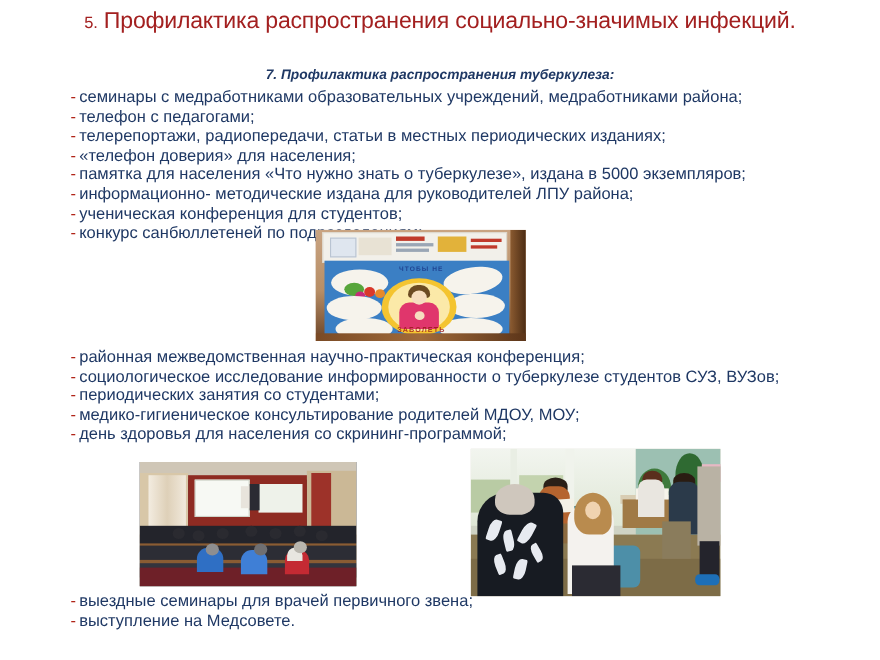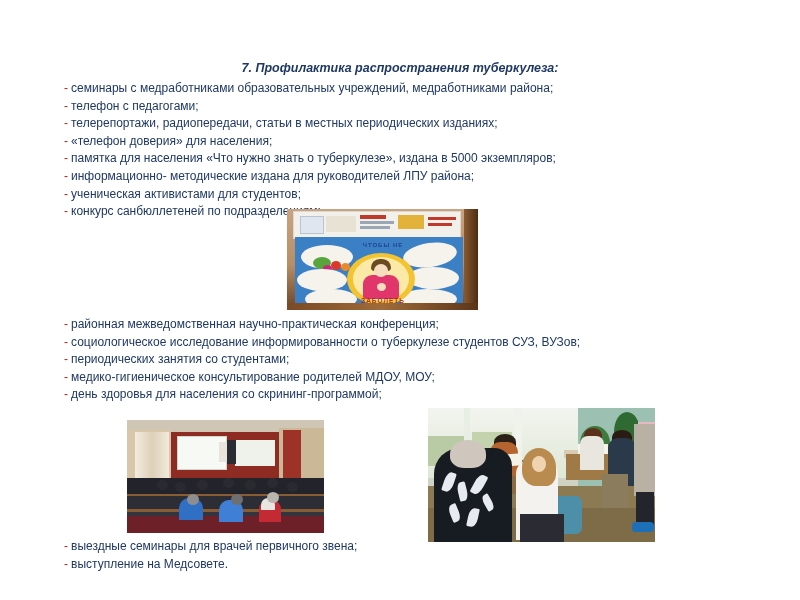--- a/index.html
+++ b/index.html
@@ -49,21 +49,21 @@
     font-style: italic;
     line-height: 15px;
   }
 
   
   .bullet-list {
     position: absolute;
     left: 64px;
     width: 700px;
     color: #1f3864;
-    font-size: 12px;
+    font-size: 15px;
     line-height: 17.6px;
   }
   #list-one { top: 80px; }
   #list-two { top: 316px; }
   #list-three { top: 538px; }
 
   .bullet-row {
     white-space: nowrap;
     display: block;
   }
@@ -261,31 +261,34 @@
   .pc-chair2 { position:absolute; left:174px;top:66px; width:26px; height:34px; background:#8a7c5c;}
 
   
   .photo > * { pointer-events: none; }
 </style>
 </head>
 <body>
 
 <div id="slide">
 
+  <div class="title-block">
+    <span class="title-num">5.</span><span> Профилактика распространения социально-значимых инфекций.</span>
+  </div>
 
   <div class="subtitle">7. Профилактика распространения туберкулеза:</div>
 
   <div class="bullet-list" id="list-one">
     <div class="bullet-row"><span class="bullet-dash">-</span><span class="bullet-text">семинары с медработниками образовательных учреждений, медработниками района;</span></div>
     <div class="bullet-row"><span class="bullet-dash">-</span><span class="bullet-text">телефон с педагогами;</span></div>
     <div class="bullet-row"><span class="bullet-dash">-</span><span class="bullet-text">телерепортажи, радиопередачи, статьи в местных периодических изданиях;</span></div>
     <div class="bullet-row"><span class="bullet-dash">-</span><span class="bullet-text">«телефон доверия» для населения;</span></div>
     <div class="bullet-row"><span class="bullet-dash">-</span><span class="bullet-text">памятка для населения «Что нужно знать о туберкулезе», издана в 5000 экземпляров;</span></div>
     <div class="bullet-row"><span class="bullet-dash">-</span><span class="bullet-text">информационно- методические издана для руководителей ЛПУ района;</span></div>
-    <div class="bullet-row"><span class="bullet-dash">-</span><span class="bullet-text">ученическая активистами для студентов;</span></div>
+    <div class="bullet-row"><span class="bullet-dash">-</span><span class="bullet-text">ученическая конференция для студентов;</span></div>
     <div class="bullet-row"><span class="bullet-dash">-</span><span class="bullet-text">конкурс санбюллетеней по подразделениям;</span></div>
   </div>
 
   <div class="photo" id="photo-poster">
     <div class="pp-wall"></div>
     <div class="pp-doorframe"></div>
     <div class="pp-topsheet">
       <div class="pp-ts-a"></div>
       <div class="pp-ts-b"></div>
       <div class="pp-ts-c"></div>

